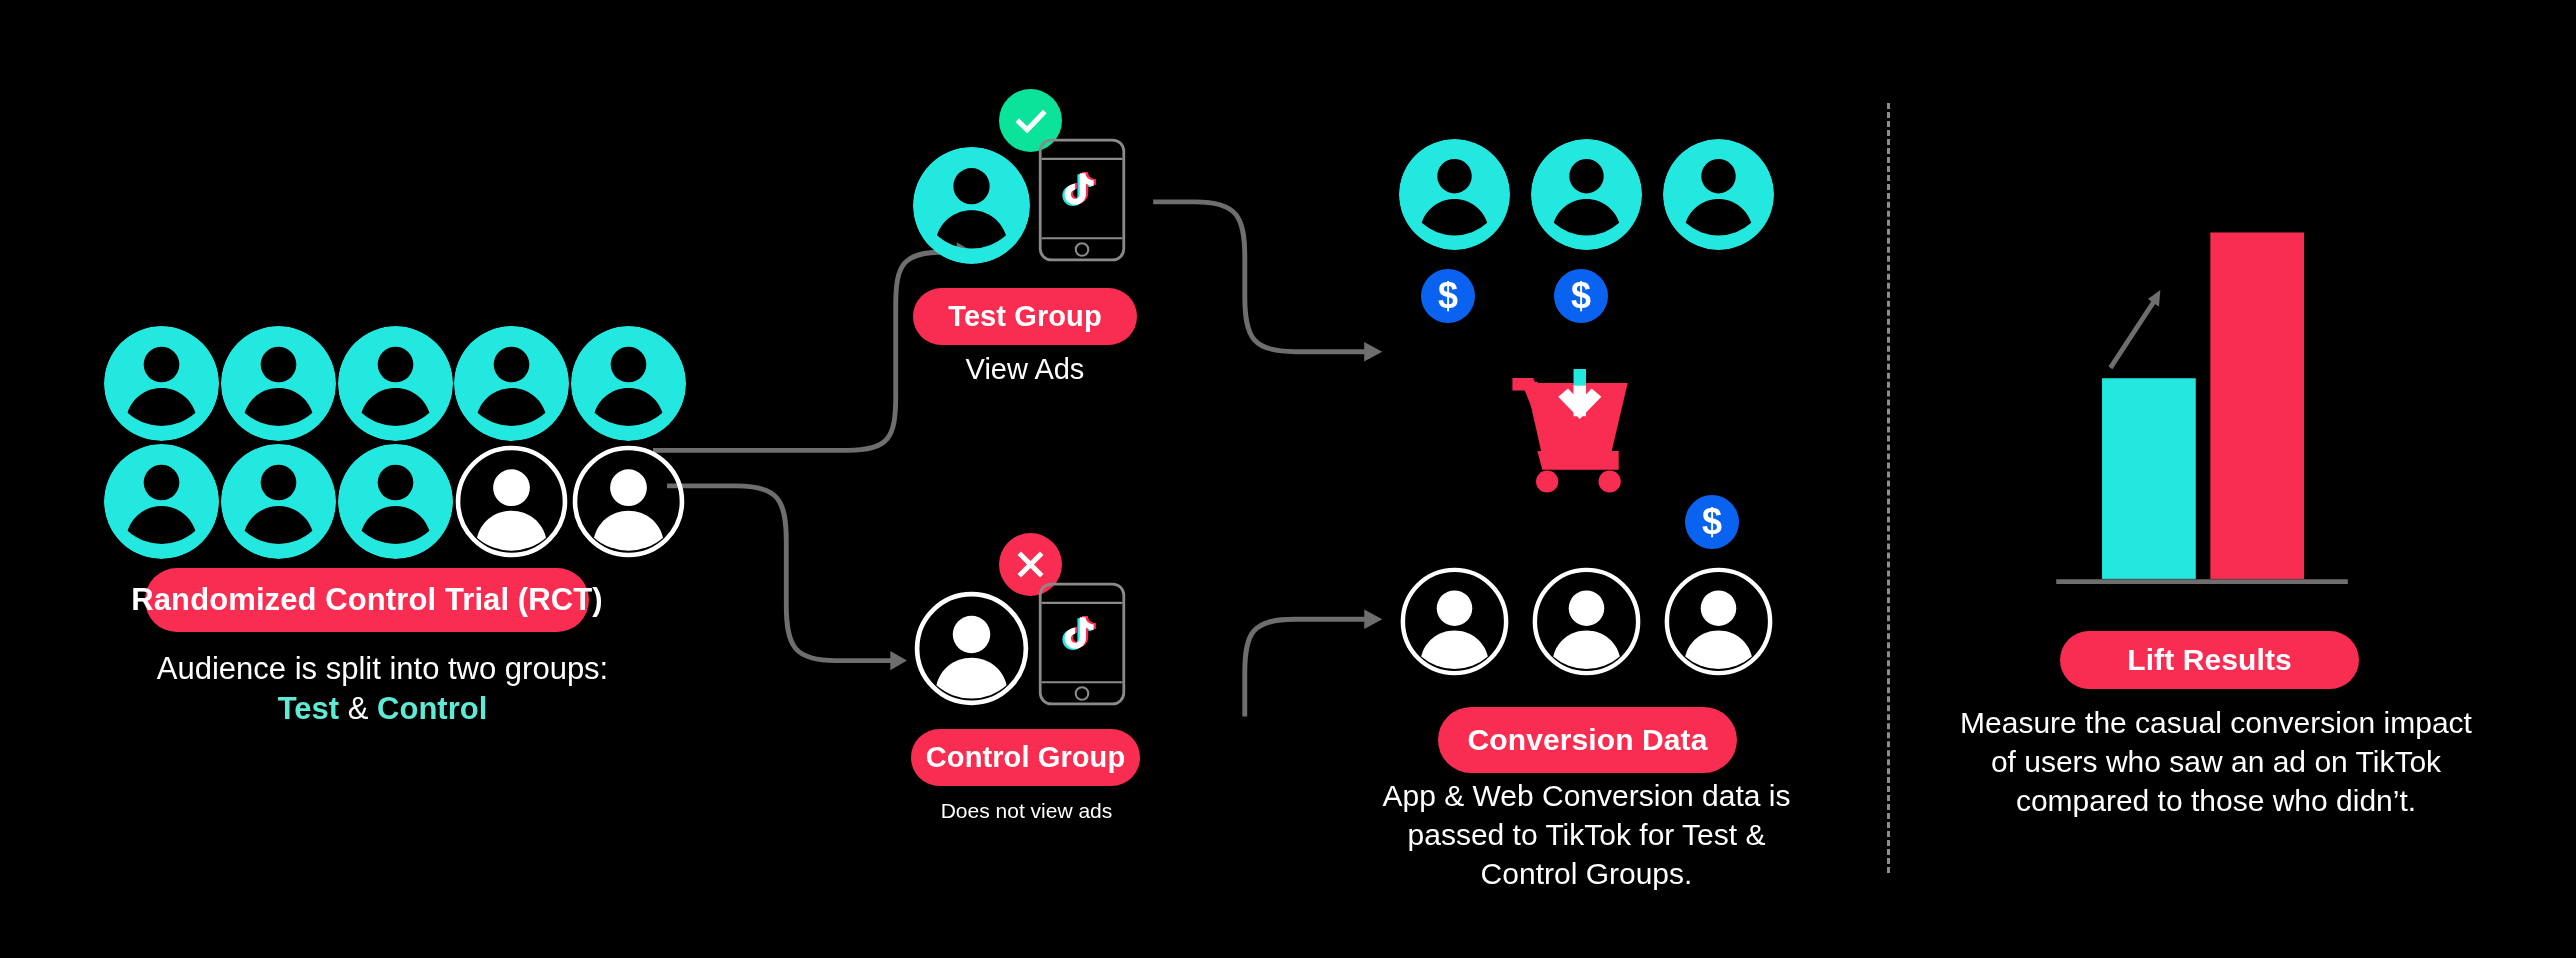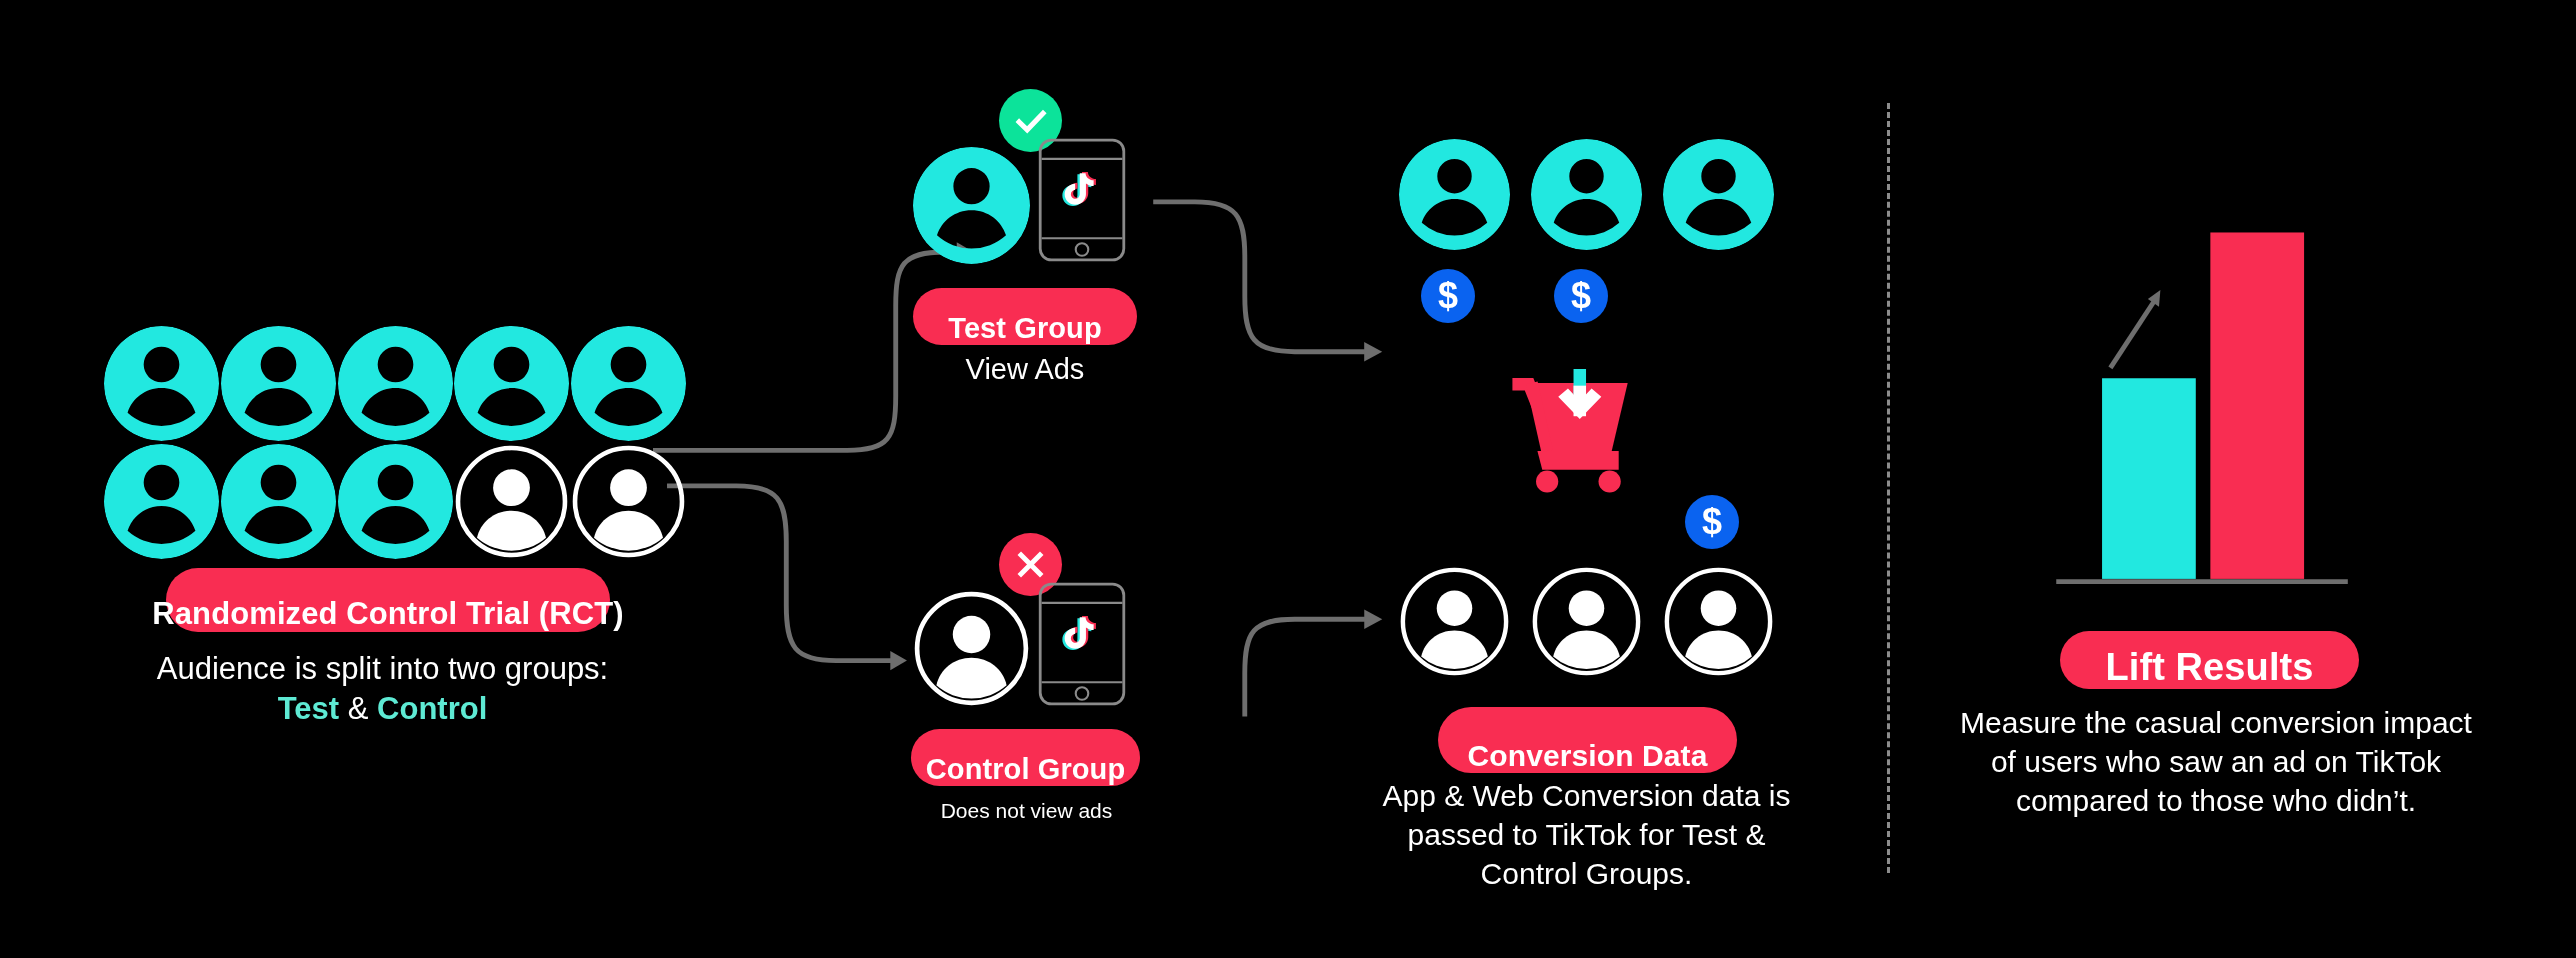--- a/index.html
+++ b/index.html
@@ -3,21 +3,21 @@
 <meta charset="utf-8">
 <style>
   html,body{margin:0;padding:0;background:#000;}
   body{width:2576px;height:958px;overflow:hidden;
        font-family:"Liberation Sans",sans-serif;color:#fff;}
   #stage{position:relative;width:2576px;height:958px;background:#000;}
   .abs{position:absolute;}
 
   
   .pill{
-    position:absolute;display:flex;align-items:flex-end;justify-content:center;
+    position:absolute;display:flex;align-items:center;justify-content:center;
     background:#F92D52;color:#fff;border-radius:6945px;
     font-weight:700;white-space:nowrap;letter-spacing:0.1px;
   }
 
   
   .cap{position:absolute;text-align:center;color:#fff;font-weight:400;line-height:1.30;}
 
   
   .av{position:absolute;border-radius:50%;overflow:hidden;}
   .av svg{display:block;width:100%;height:100%;}
@@ -112,21 +112,21 @@
     </svg>
   </div>
   <div class="av" style="left:571px;top:444px;width:115px;height:115px;">
     <svg viewBox="0 0 100 100">
       <circle cx="50" cy="50" r="46.5" fill="none" stroke="#FFFFFF" stroke-width="4"></circle>
       <circle cx="50" cy="38" r="16" fill="#FFFFFF"></circle>
       <path d="M50 58c15 0 27 10 30 23.5A45.5 45.5 0 0 1 20 81.5C23 68 35 58 50 58 Z" fill="#FFFFFF"></path>
     </svg>
   </div>
 
-  <div class="pill" style="left:166px;top:568px;width:444px;height:64px;font-size:31px;">
+  <div class="pill" style="left:145px;top:568px;width:444px;height:64px;font-size:31px;">
     <span>Randomized Control Trial (RCT)</span>
   </div>
 
   <div class="cap" style="left:49px;top:649px;width:667px;font-size:31px;">
     <div>Audience is split into two groups:</div>
     <div style="font-weight:700;">
       <span style="color:#5eead4;">Test</span><span style="color:#fff;font-weight:400;"> &amp; </span><span style="color:#5eead4;">Control</span>
     </div>
   </div>
 
@@ -284,21 +284,21 @@
 
       <rect x="222" y="5" width="135" height="499" fill="#F92D52"></rect>
 
       <line x1="78" y1="200" x2="145" y2="98" stroke="#6E6E6E" stroke-width="7"></line>
       <path d="M150 88 L148 112 L132 101 Z" fill="#6E6E6E"></path>
 
       <line x1="0" y1="508" x2="420" y2="508" stroke="#6E6E6E" stroke-width="7"></line>
     </svg>
   </div>
 
-  <div class="pill" style="left:2060px;top:631px;width:299px;height:58px;font-size:38px;">
+  <div class="pill" style="left:2060px;top:631px;width:299px;height:58px;font-size:30px;">
     <span>Lift Results</span>
   </div>
 
   <div class="cap" style="left:1952px;top:703px;width:528px;font-size:30px;">
     <span>Measure the casual conversion impact of users who saw an ad on TikTok compared to those who didn’t.</span>
   </div>
 
 </div>
 
 

